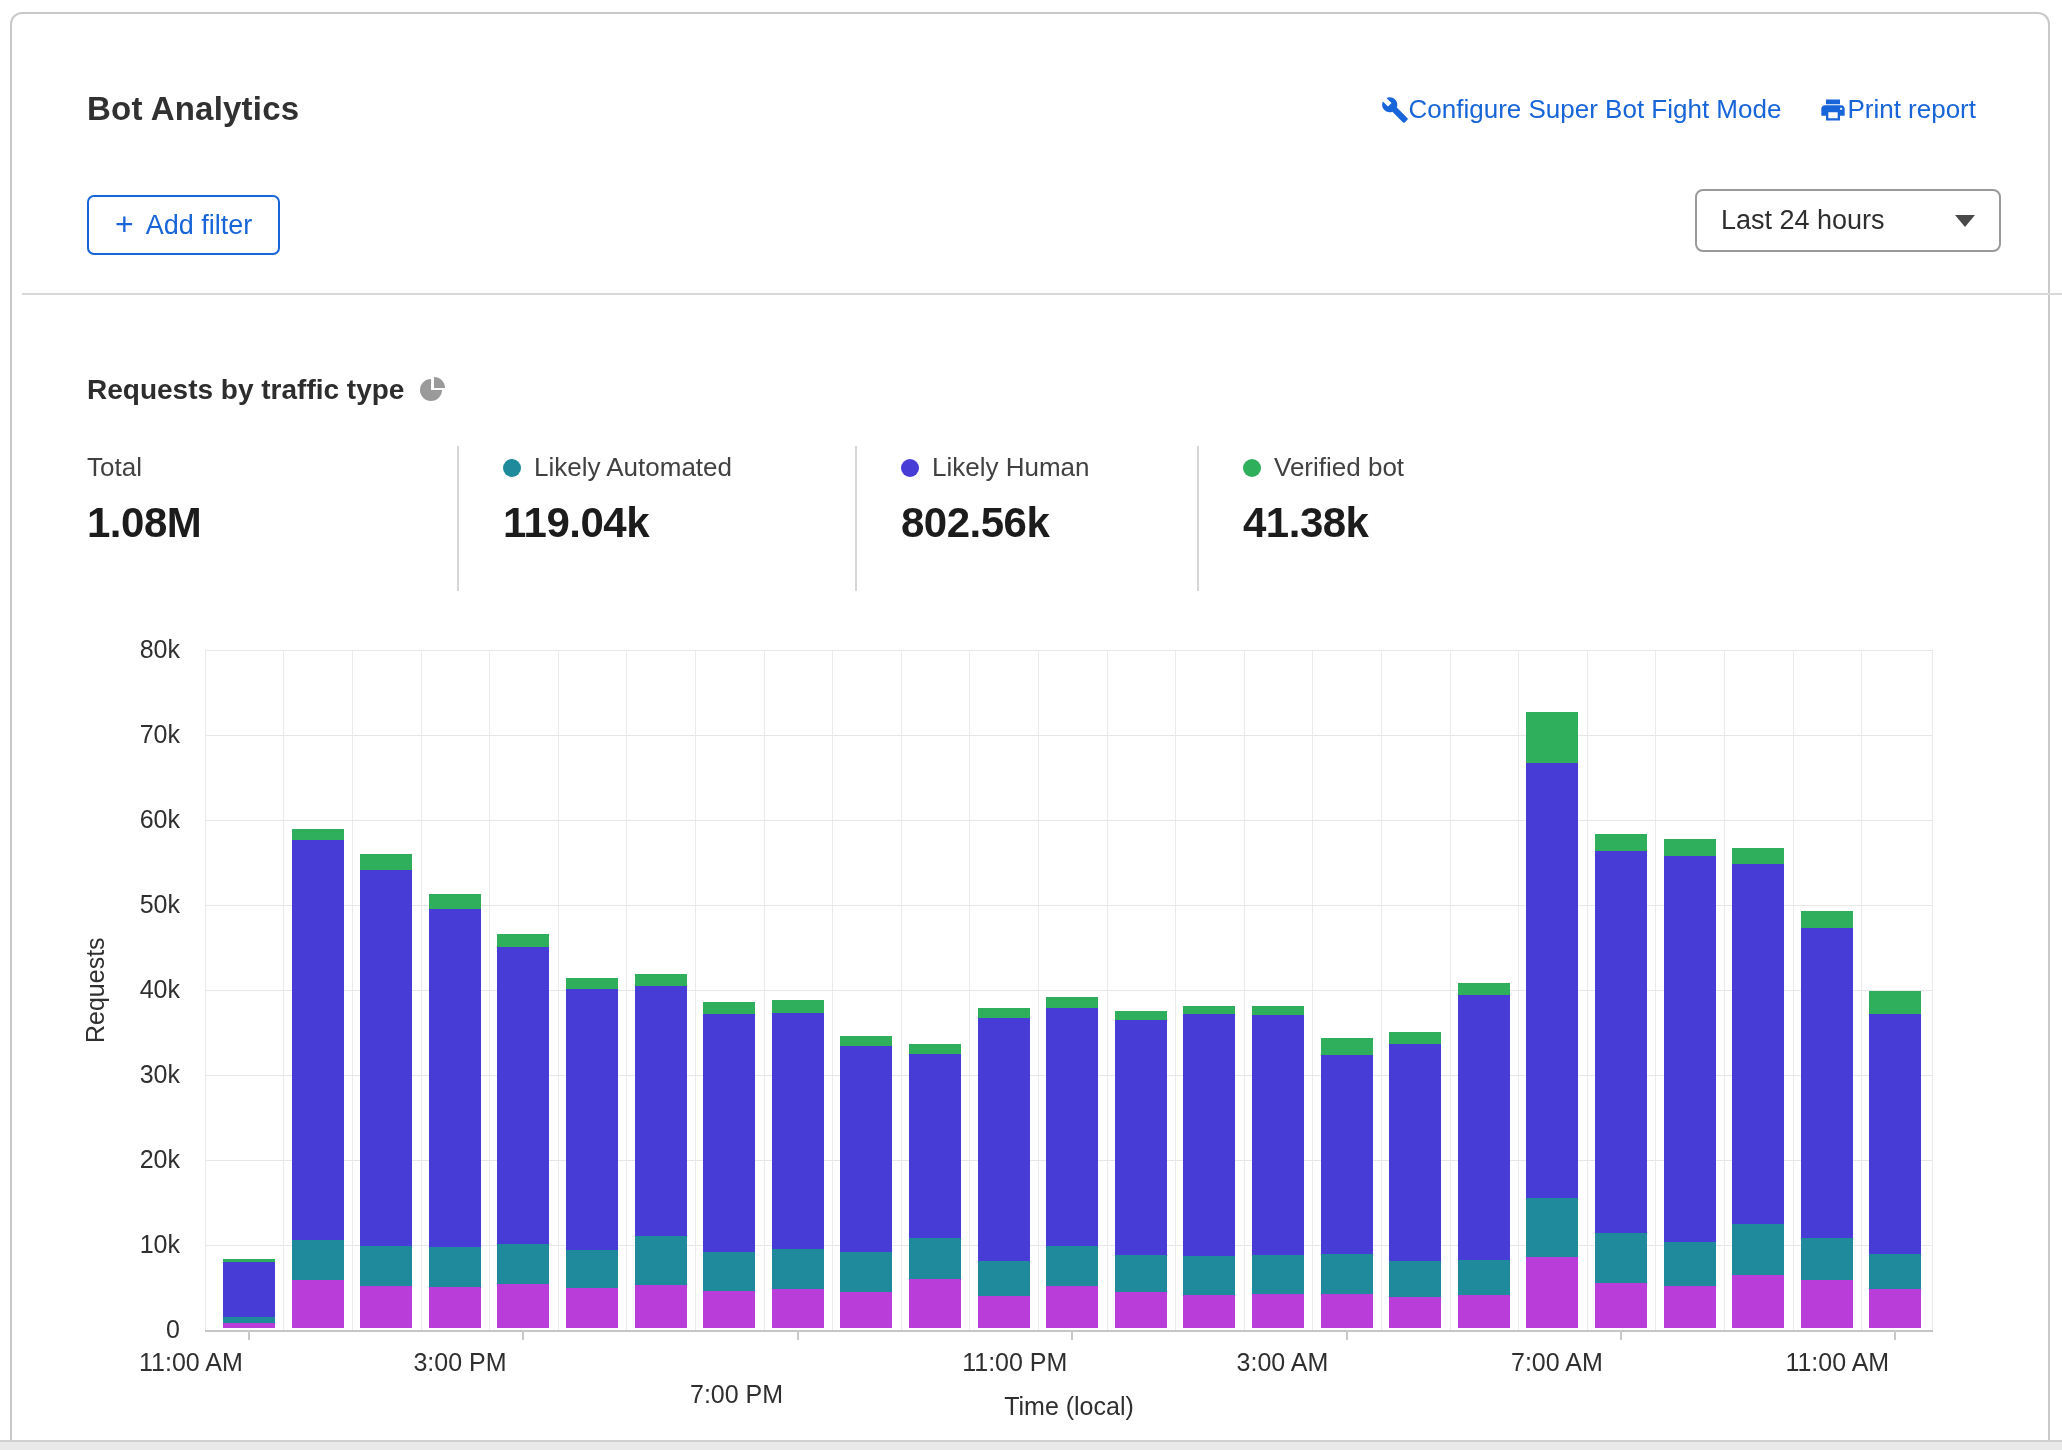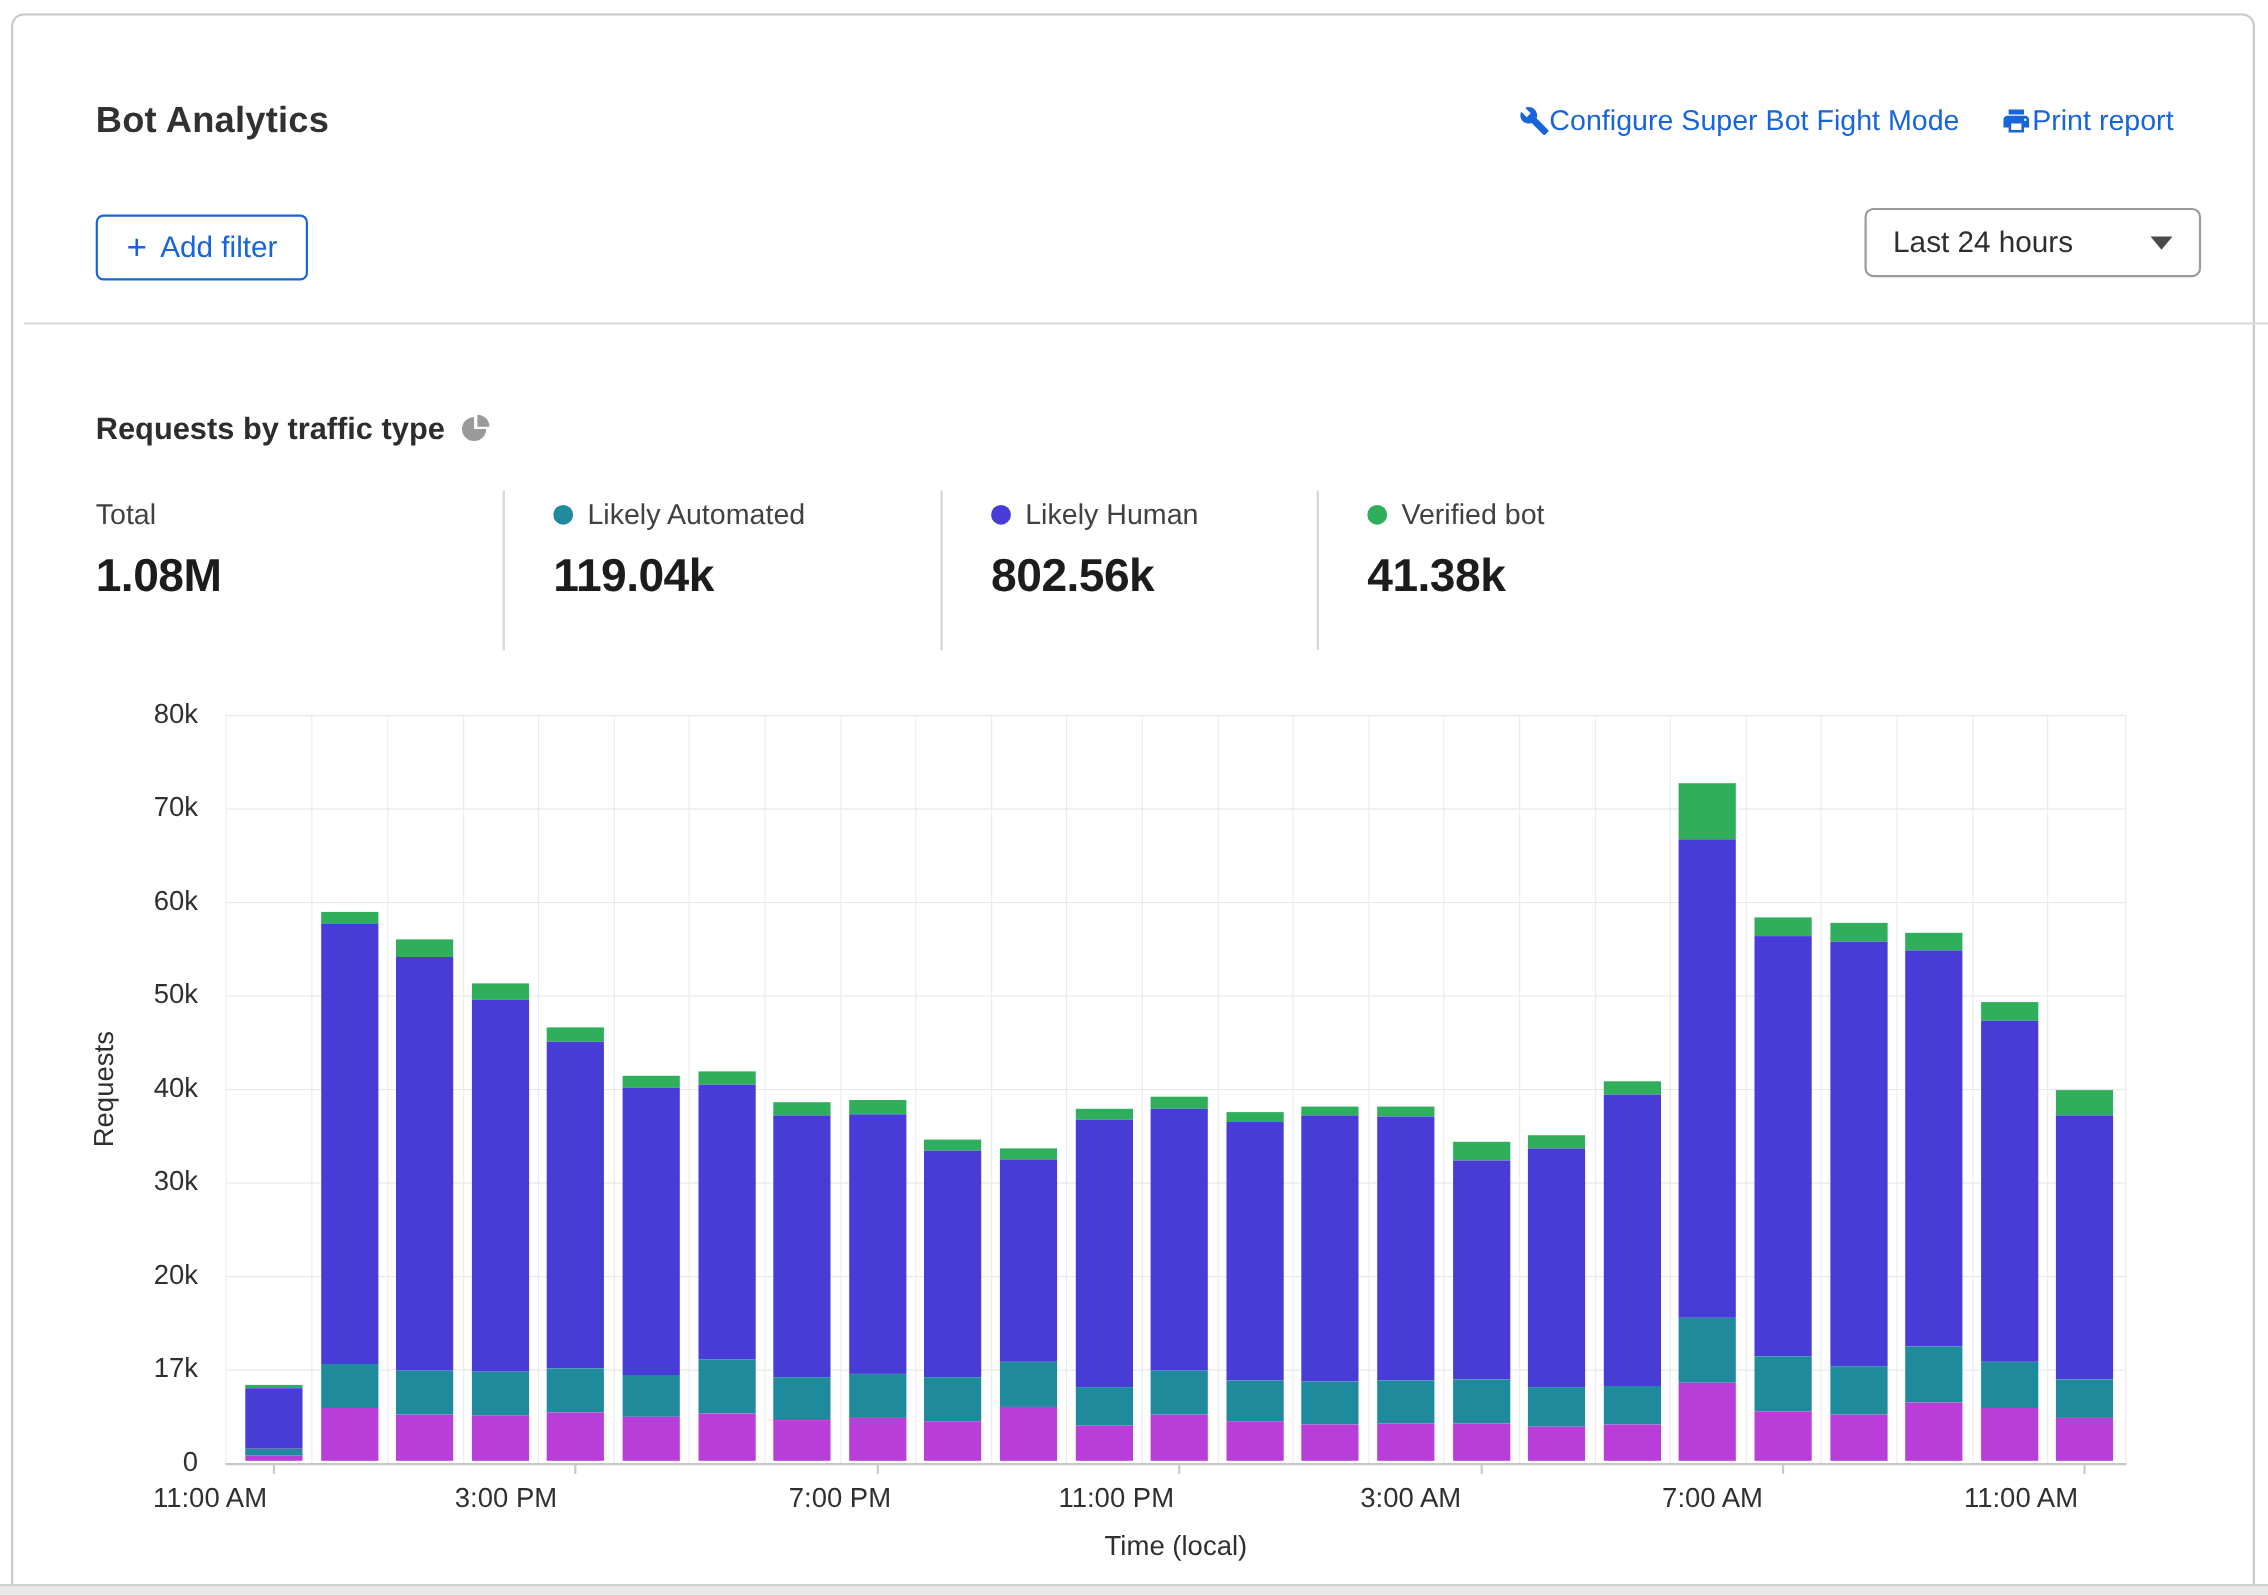--- a/index.html
+++ b/index.html
@@ -348,33 +348,33 @@
     </div>
     <div class="bar-col" style="left: 1664.4px;">
       <div class="bar-seg" style="height: 39.1px; background: rgb(185, 61, 217);"></div>
       <div class="bar-seg" style="height: 34.8px; background: rgb(31, 138, 155);"></div>
       <div class="bar-seg" style="height: 240.6px; background: rgb(71, 60, 214);"></div>
       <div class="bar-seg" style="height: 22.1px; background: rgb(47, 174, 91);"></div>
     </div>
   </div>
 <div id="axis-labels">
     <div class="y-tick-label" style="top: 1315px;">0</div>
-    <div class="y-tick-label" style="top: 1230px;">17k</div>
+    <div class="y-tick-label" style="top: 1230px;">10k</div>
     <div class="y-tick-label" style="top: 1145px;">20k</div>
     <div class="y-tick-label" style="top: 1060px;">30k</div>
     <div class="y-tick-label" style="top: 975px;">40k</div>
     <div class="y-tick-label" style="top: 890px;">50k</div>
     <div class="y-tick-label" style="top: 805px;">60k</div>
     <div class="y-tick-label" style="top: 720px;">70k</div>
     <div class="y-tick-label" style="top: 635px;">80k</div>
     <div class="x-tick-label" style="left: 139px;">11:00 AM</div>
     <div class="x-tick-mark" style="left: 248px;"></div>
     <div class="x-tick-label" style="left: 413.4px;">3:00 PM</div>
     <div class="x-tick-mark" style="left: 522.4px;"></div>
-    <div class="x-tick-label" style="left: 717px;">7:00 PM</div>
+    <div class="x-tick-label" style="left: 690px; margin-top: 32px;">7:00 PM</div>
     <div class="x-tick-mark" style="left: 796.8px;"></div>
     <div class="x-tick-label" style="left: 962.2px;">11:00 PM</div>
     <div class="x-tick-mark" style="left: 1071.2px;"></div>
     <div class="x-tick-label" style="left: 1236.6px;">3:00 AM</div>
     <div class="x-tick-mark" style="left: 1345.6px;"></div>
     <div class="x-tick-label" style="left: 1511px;">7:00 AM</div>
     <div class="x-tick-mark" style="left: 1620px;"></div>
     <div class="x-tick-label" style="left: 1785.4px;">11:00 AM</div>
     <div class="x-tick-mark" style="left: 1894.4px;"></div>
   </div>

